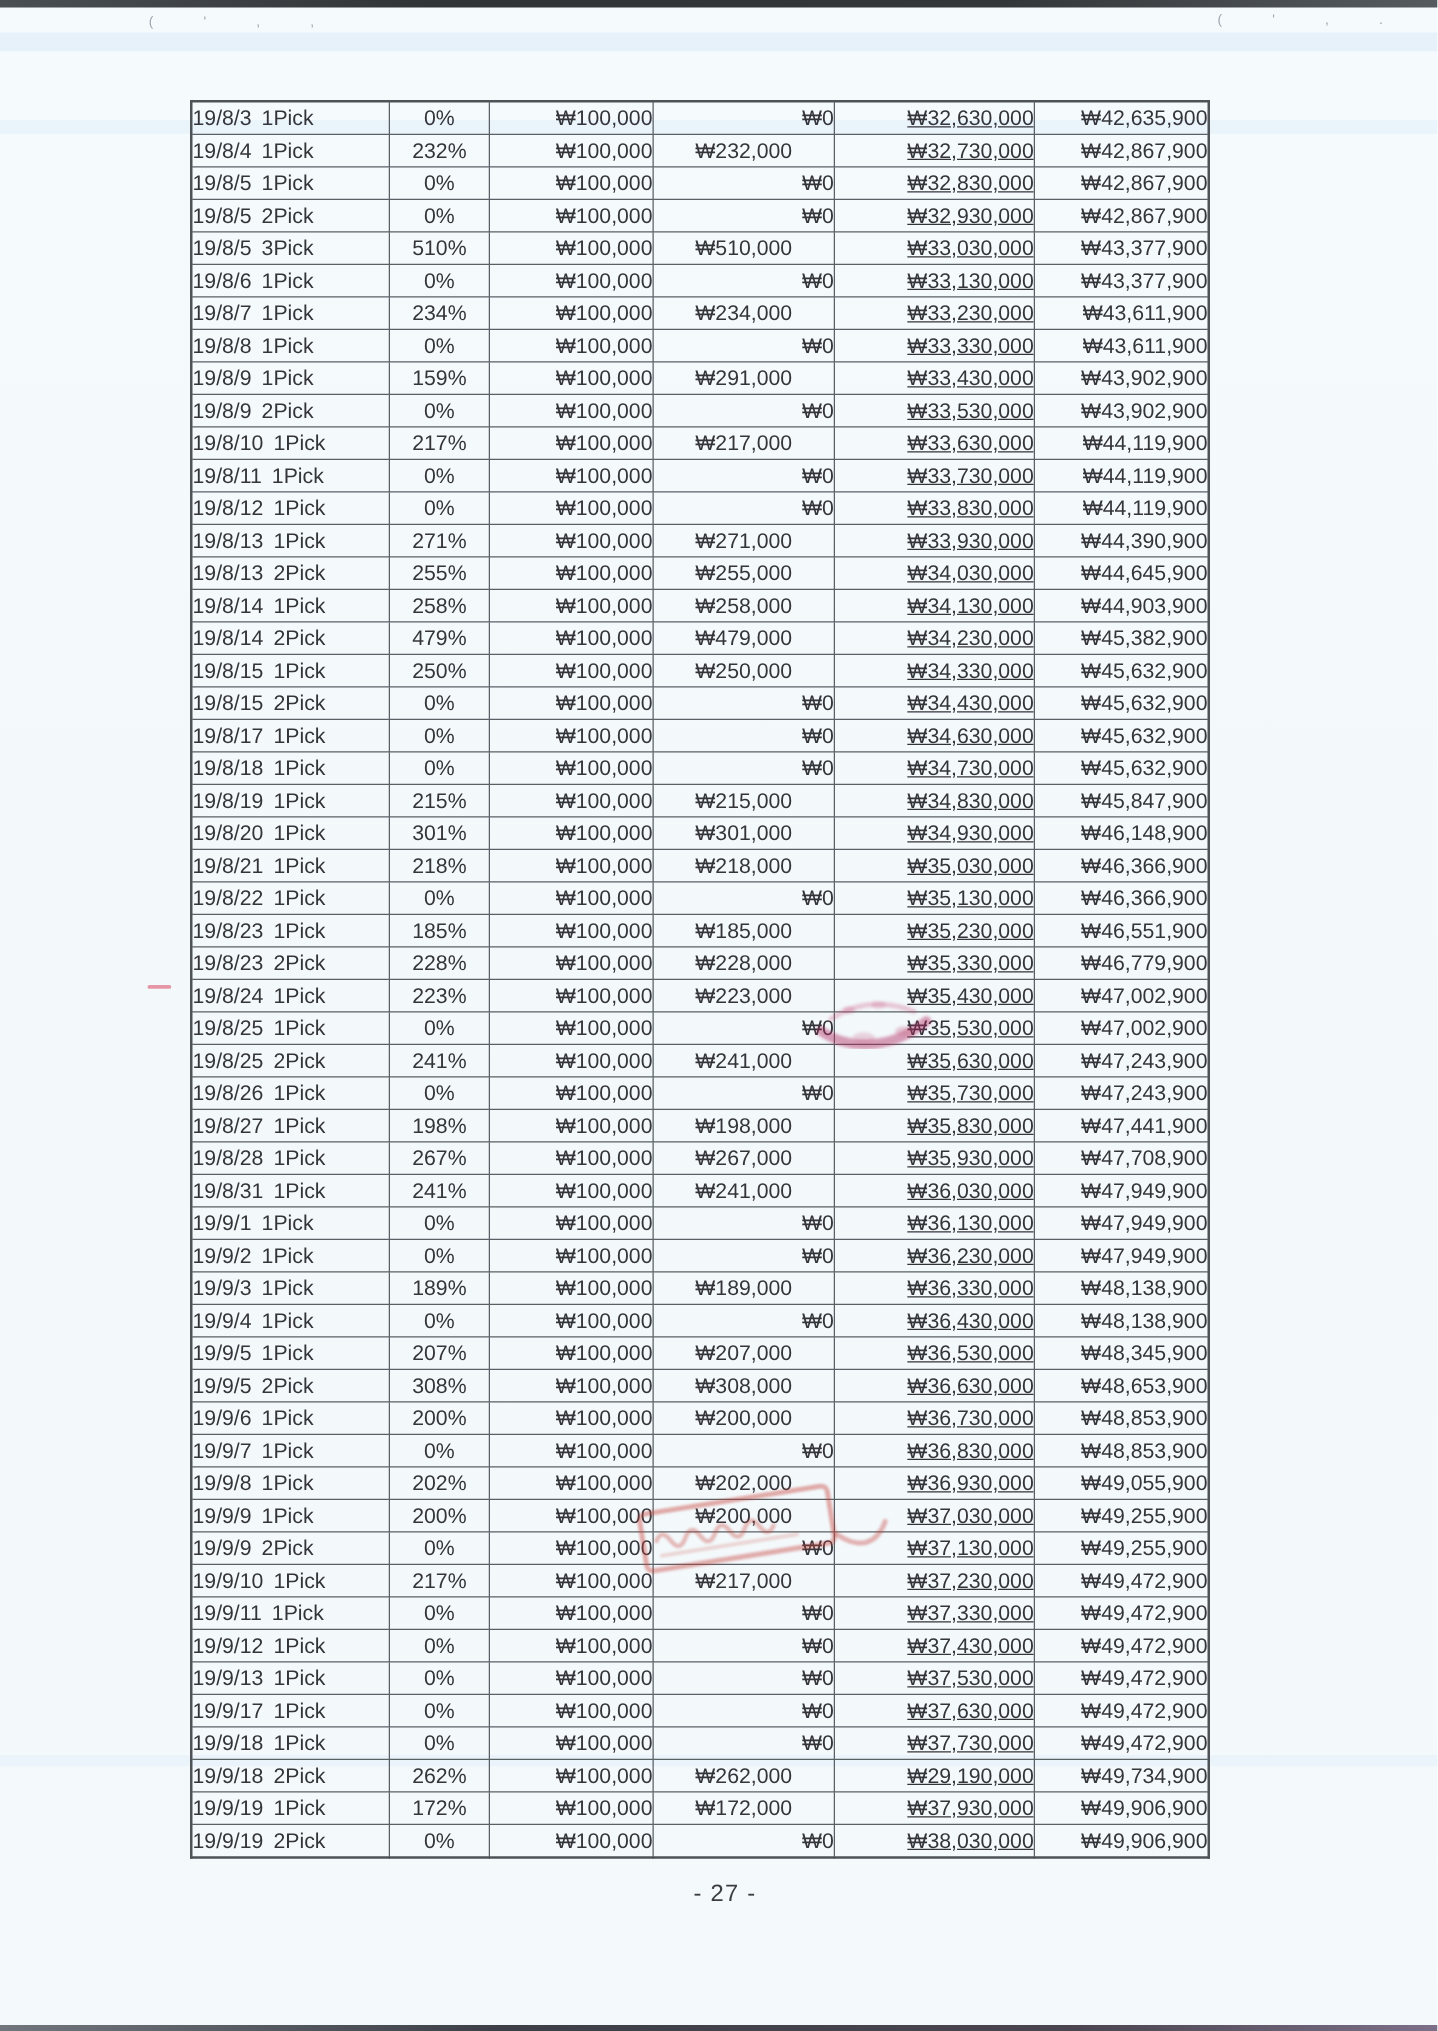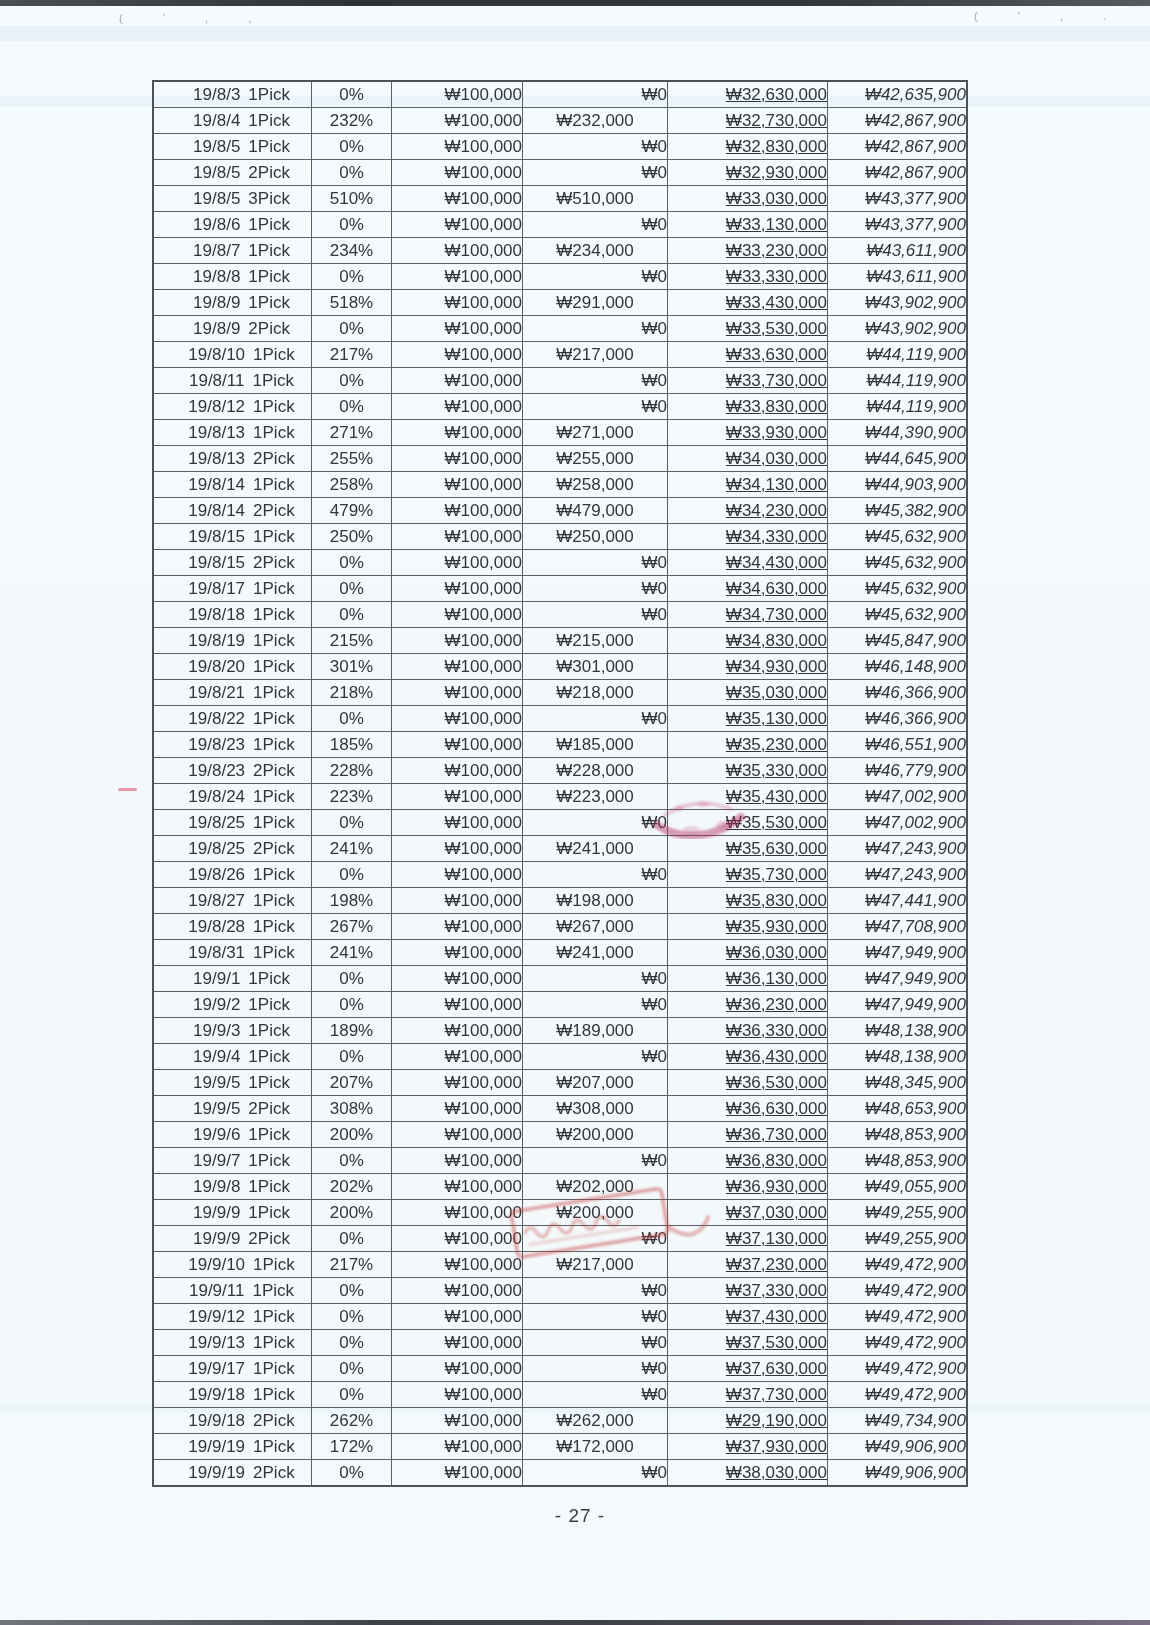--- a/index.html
+++ b/index.html
@@ -34,22 +34,22 @@
     color:var(--ink,#34353b);
     white-space:nowrap;overflow:hidden;
   }
   table.ledger{border:2px solid #4e5358;}
   td.c-label{width:157px;}
   td.c-pct{width:79px;text-align:center;}
   td.c-num{text-align:right;padding-right:10px;}
   td.n-bet{width:130px;}
   td.n-win{width:144px;}
   td.n-cum1{width:159px;padding-right:13px;text-decoration:underline;}
-  td.n-cum2{width:138px;font-style:italic;}
-  td.c-label .wrap{display:flex;justify-content:center;gap:8px;padding-left:18px;}
+  td.n-cum2{width:138px;}
+  td.c-label .wrap{display:flex;gap:8px;}
   td.red{color:var(--red,#c43b50);text-align:center;}
   td.blue{color:var(--blue,#2e6fad);}
 
   .page-number{
     position:absolute;left:152px;top:1505px;width:856px;
     text-align:center;font-size:19px;color:#3b3c42;letter-spacing:1px;
   }
   .stamp{position:absolute;pointer-events:none;}
 </style>
 </head>
@@ -173,21 +173,21 @@
         <td class="c-num n-cum1">₩33,330,000</td>
         <td class="c-num n-cum2">₩43,611,900</td>
       </tr>
       <tr>
         <td class="c-label">
           <span class="wrap">
             <span>19/8/9</span>
             <span>1Pick</span>
           </span>
         </td>
-        <td class="c-pct">518%</td>
+        <td class="c-pct">159%</td>
         <td class="c-num n-bet">₩100,000</td>
         <td class="c-num n-win red">₩291,000</td>
         <td class="c-num n-cum1">₩33,430,000</td>
         <td class="c-num n-cum2">₩43,902,900</td>
       </tr>
       <tr>
         <td class="c-label">
           <span class="wrap">
             <span>19/8/9</span>
             <span>2Pick</span>

